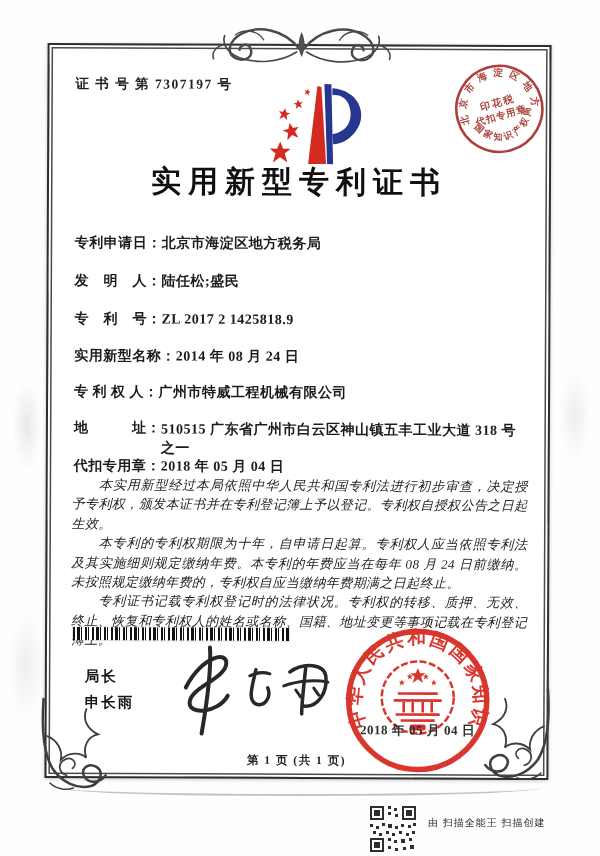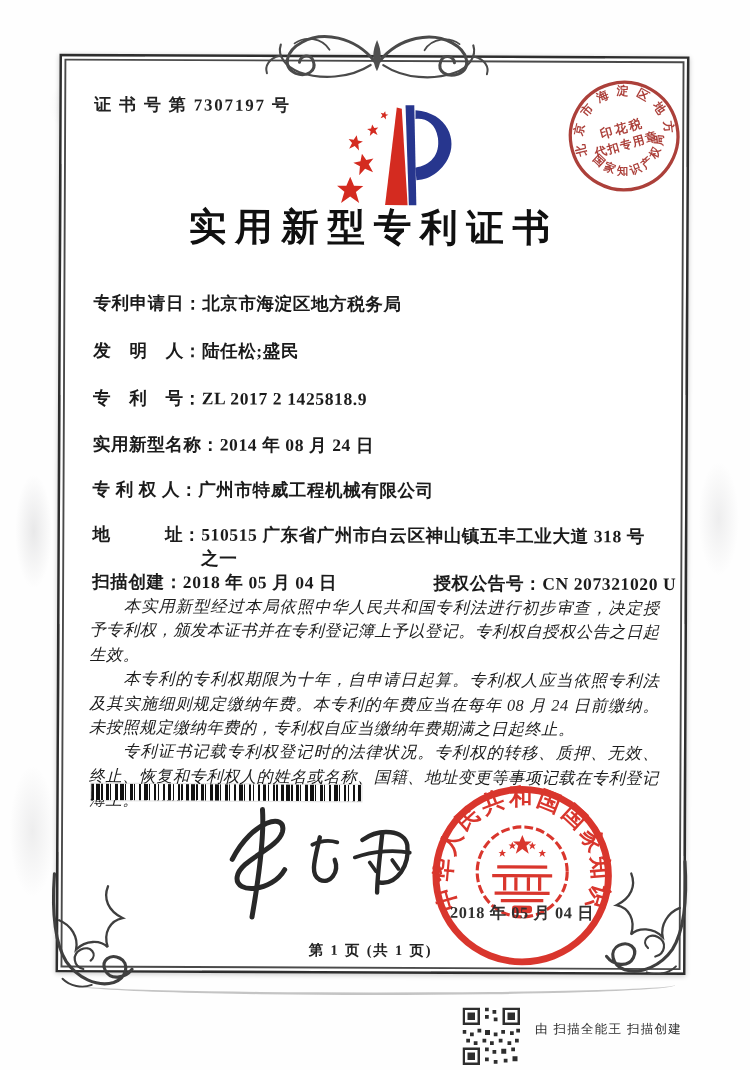--- a/index.html
+++ b/index.html
@@ -141,32 +141,35 @@
   <div class="frow" style="top:302px;">
     <span class="lbl">实用新型名称：</span><span class="val">2014 年 08 月 24 日</span>
   </div>
   <div class="frow" style="top:338px;">
     <span class="lbl">专 利 权 人：</span><span class="val">广州市特威工程机械有限公司</span>
   </div>
   <div class="frow" style="top:374px;">
     <span class="lbl">地　　　址：</span><span class="val val-block">510515 广东省广州市白云区神山镇五丰工业大道 318 号之一</span>
   </div>
   <div class="frow" style="top:412px;">
-    <span class="lbl">扫描创建：</span><span class="val">2018 年 05 月 04 日</span>
-    <span class="right-field"><span class="lbl">授权公告号：</span><span class="val">CN 207321020 U</span></span>
+    <span class="lbl">代扣专用章：</span><span class="val">2018 年 05 月 04 日</span>
   </div>
 
   <div class="paras">
     <p>本实用新型经过本局依照中华人民共和国专利法进行初步审查，决定授予专利权，颁发本证书并在专利登记簿上予以登记。专利权自授权公告之日起生效。</p>
     <p>本专利的专利权期限为十年，自申请日起算。专利权人应当依照专利法及其实施细则规定缴纳年费。本专利的年费应当在每年 08 月 24 日前缴纳。未按照规定缴纳年费的，专利权自应当缴纳年费期满之日起终止。</p>
     <p>专利证书记载专利权登记时的法律状况。专利权的转移、质押、无效、终止、恢复和专利权人的姓名或名称、国籍、地址变更等事项记载在专利登记簿上。</p>
   </div>
 
   <div class="barcode"></div>
 
+  <div class="director">
+    <div>局长</div>
+    <div>申长雨</div>
+  </div>
 
   <svg class="signature" viewBox="0 0 200 118">
     <g stroke="#161616" fill="none" stroke-linecap="round" opacity=".92">
       <path d="M34,52 C50,20 78,14 74,30 C70,44 40,52 38,66 C36,80 66,78 76,60" stroke-width="4"></path>
       <path d="M58,12 C60,40 52,86 50,98" stroke-width="4"></path>
       <path d="M98,40 C106,36 112,36 118,38" stroke-width="3"></path>
       <path d="M104,34 C100,52 96,64 104,68 C112,72 120,62 116,52" stroke-width="3.5"></path>
       <path d="M138,36 C152,26 172,28 174,40 C176,56 166,72 152,70" stroke-width="3.5"></path>
       <path d="M132,50 C148,44 166,44 176,46" stroke-width="3"></path>
       <path d="M154,30 C152,50 150,66 150,78" stroke-width="3.5"></path>

